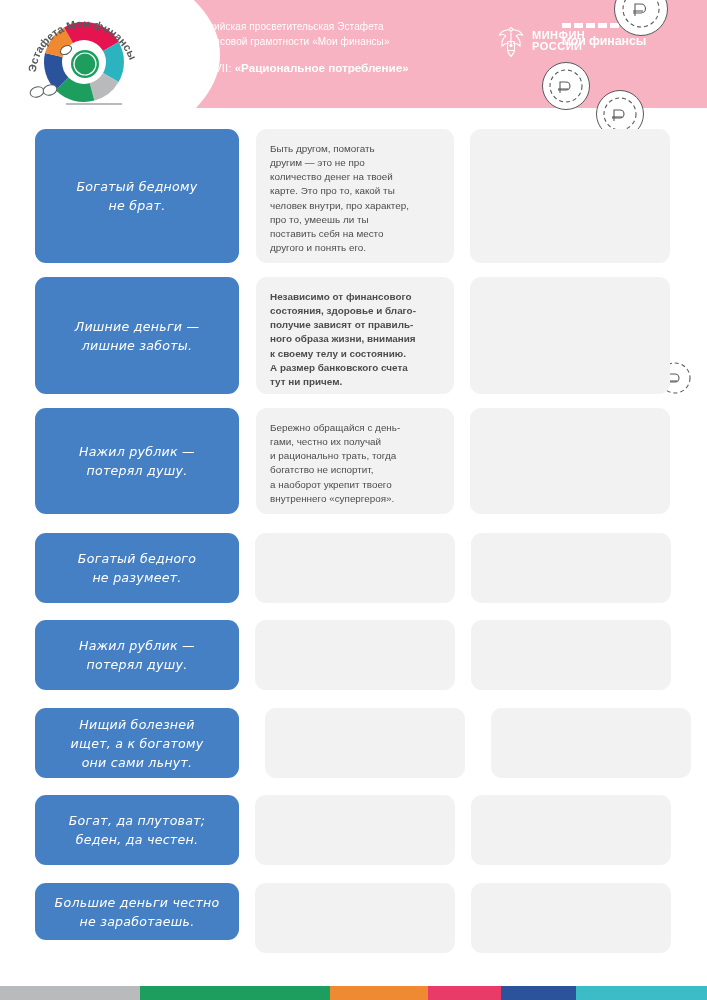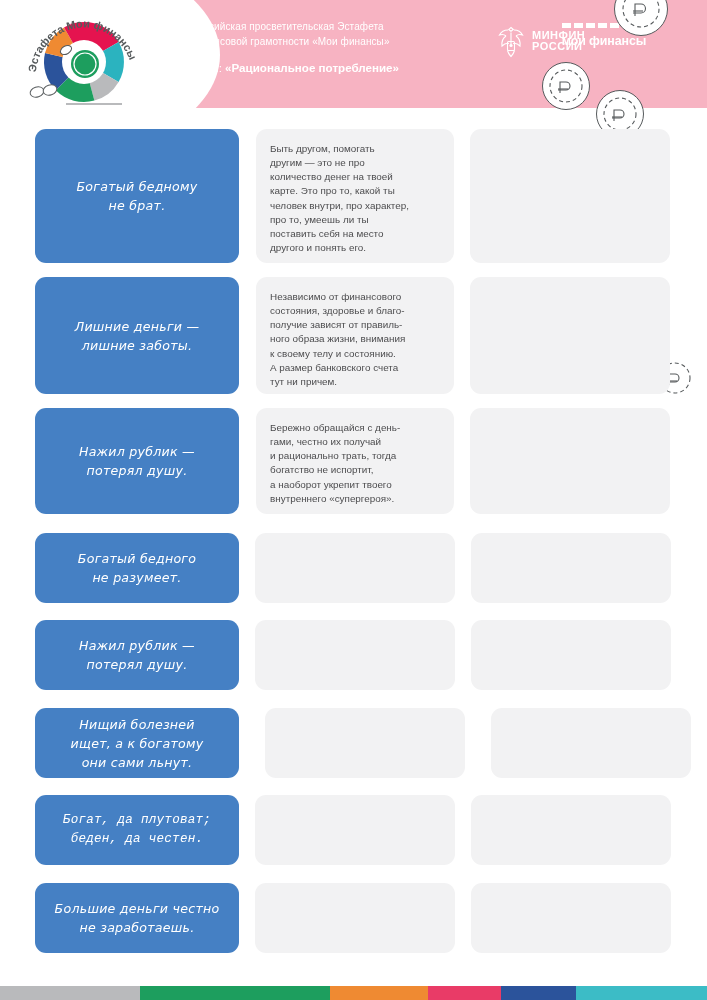--- a/index.html
+++ b/index.html
@@ -219,21 +219,21 @@
       <ellipse cx="32" cy="86" rx="7" ry="5" fill="#ffffff" stroke="#565a5c" stroke-width="1" transform="rotate(-18 32 86)"></ellipse>
       <ellipse cx="48" cy="46" rx="6" ry="4" fill="#ffffff" stroke="#565a5c" stroke-width="1" transform="rotate(-30 48 46)"></ellipse>
       <line x1="48" y1="100" x2="104" y2="100" stroke="#b9babc" stroke-width="2"></line>
     </svg>
   </div>
 
   <div class="header-text">
     <div class="header-line1">Всероссийская просветительская Эстафета
 по финансовой грамотности «Мои финансы»</div>
     <div class="header-line2">
-      <span class="stage-label">Этап VII: </span><span class="stage-name">«Рациональное потребление»</span>
+      <span class="stage-label">Нажил VII: </span><span class="stage-name">«Рациональное потребление»</span>
     </div>
   </div>
 
   <div class="minfin">
     <svg class="minfin-emblem" viewBox="0 0 28 34" xmlns="http://www.w3.org/2000/svg">
       <g fill="none" stroke="#ffffff" stroke-width="1.1">
         <path d="M14 3.5 l2.3 2 -2.3 1.8 -2.3 -1.8z"></path>
         <path d="M11 6 C7 6 4 8 2.5 11 c3 -1 5 -0.4 6.5 1"></path>
         <path d="M17 6 C21 6 24 8 25.5 11 c-3 -1 -5 -0.4 -6.5 1"></path>
         <path d="M9 12 C6 14 4.5 18 5 22 c2.5 -2.5 5 -3 7 -2.5"></path>
@@ -303,21 +303,21 @@
 человек внутри, про характер,
 про то, умеешь ли ты
 поставить себя на место
 другого и понять его.</div>
     <div class="cell cell-blank" style="height:134px;"></div>
   </div>
 
   <div class="row" style="top:169px; height:117px;">
     <div class="cell cell-proverb" style="height:117px;">Лишние деньги —
 лишние заботы.</div>
-    <div class="cell cell-note" style="height:117px;">Независимо от финансового
+    <div class="cell cell-note" style="height:117px;font-weight:bold;">Независимо от финансового
 состояния, здоровье и благо-
 получие зависят от правиль-
 ного образа жизни, внимания
 к своему телу и состоянию.
 А размер банковского счета
 тут ни причем.</div>
     <div class="cell cell-blank" style="height:117px;"></div>
   </div>
 
   <div class="row" style="top:300px; height:106px;">
@@ -348,28 +348,28 @@
 
   <div class="row" style="top:600px; height:70px;gap:10px;">
     <div class="cell cell-proverb" style="height:70px;">Нищий болезней
 ищет, а к богатому
 они сами льнут.</div>
     <div class="cell cell-note cell-blank" style="height: 70px; padding: 0px;"></div>
     <div class="cell cell-blank" style="height:70px;"></div>
   </div>
 
   <div class="row" style="top:687px; height:70px;">
-    <div class="cell cell-proverb" style="height:70px;font-family:Liberation Mono, monospace;">Богат, да плутоват;
+    <div class="cell cell-proverb" style="height:70px;">Богат, да плутоват;
 беден, да честен.</div>
     <div class="cell cell-note cell-blank" style="height: 70px; padding: 0px;"></div>
     <div class="cell cell-blank" style="height:70px;"></div>
   </div>
 
   <div class="row" style="top:775px; height:70px;">
-    <div class="cell cell-proverb" style="height:70px;">Большие деньги честно
+    <div class="cell cell-proverb" style="height:57px;">Большие деньги честно
 не заработаешь.</div>
     <div class="cell cell-note cell-blank" style="height: 70px; padding: 0px;"></div>
     <div class="cell cell-blank" style="height:70px;"></div>
   </div>
 
 </div>
 
 <div class="footer-bars">
   <div style="background: rgb(185, 186, 188); width: 140px;"></div>
   <div style="background: rgb(29, 158, 94); width: 190px;"></div>

